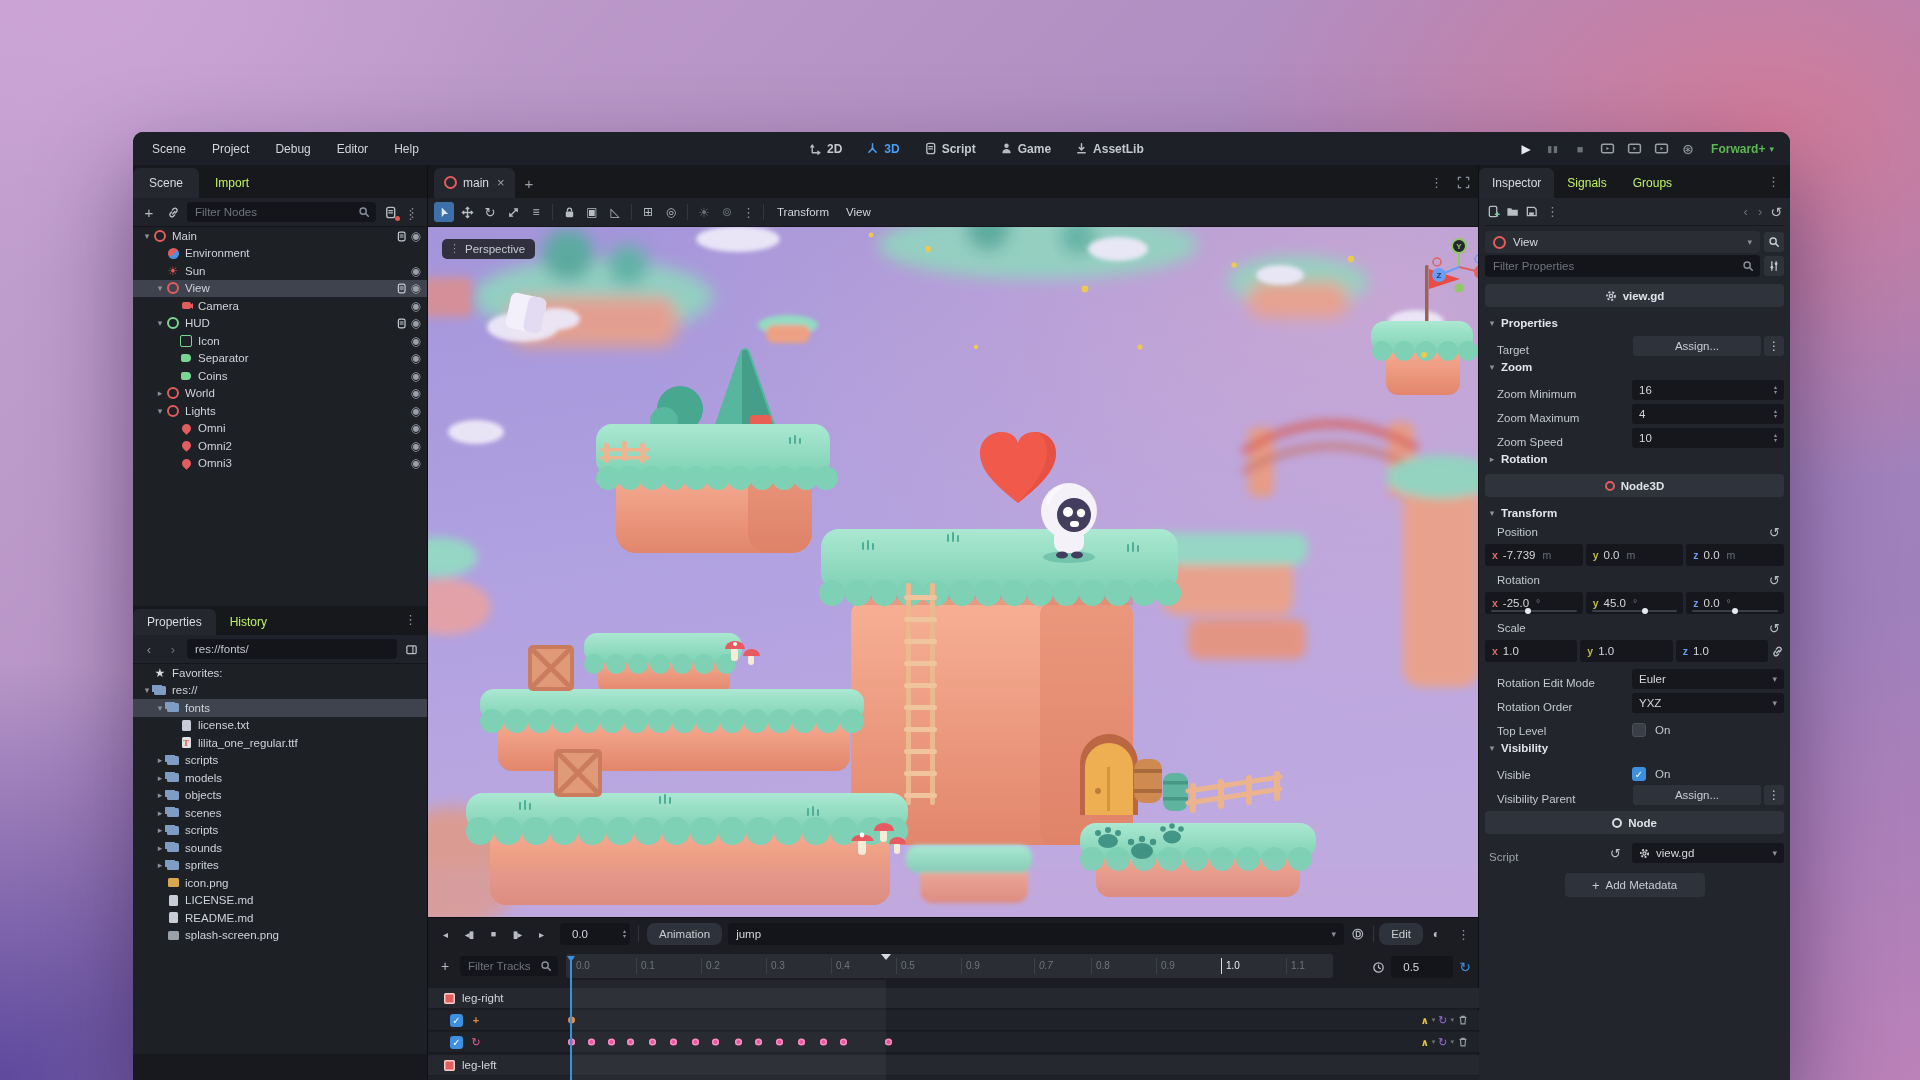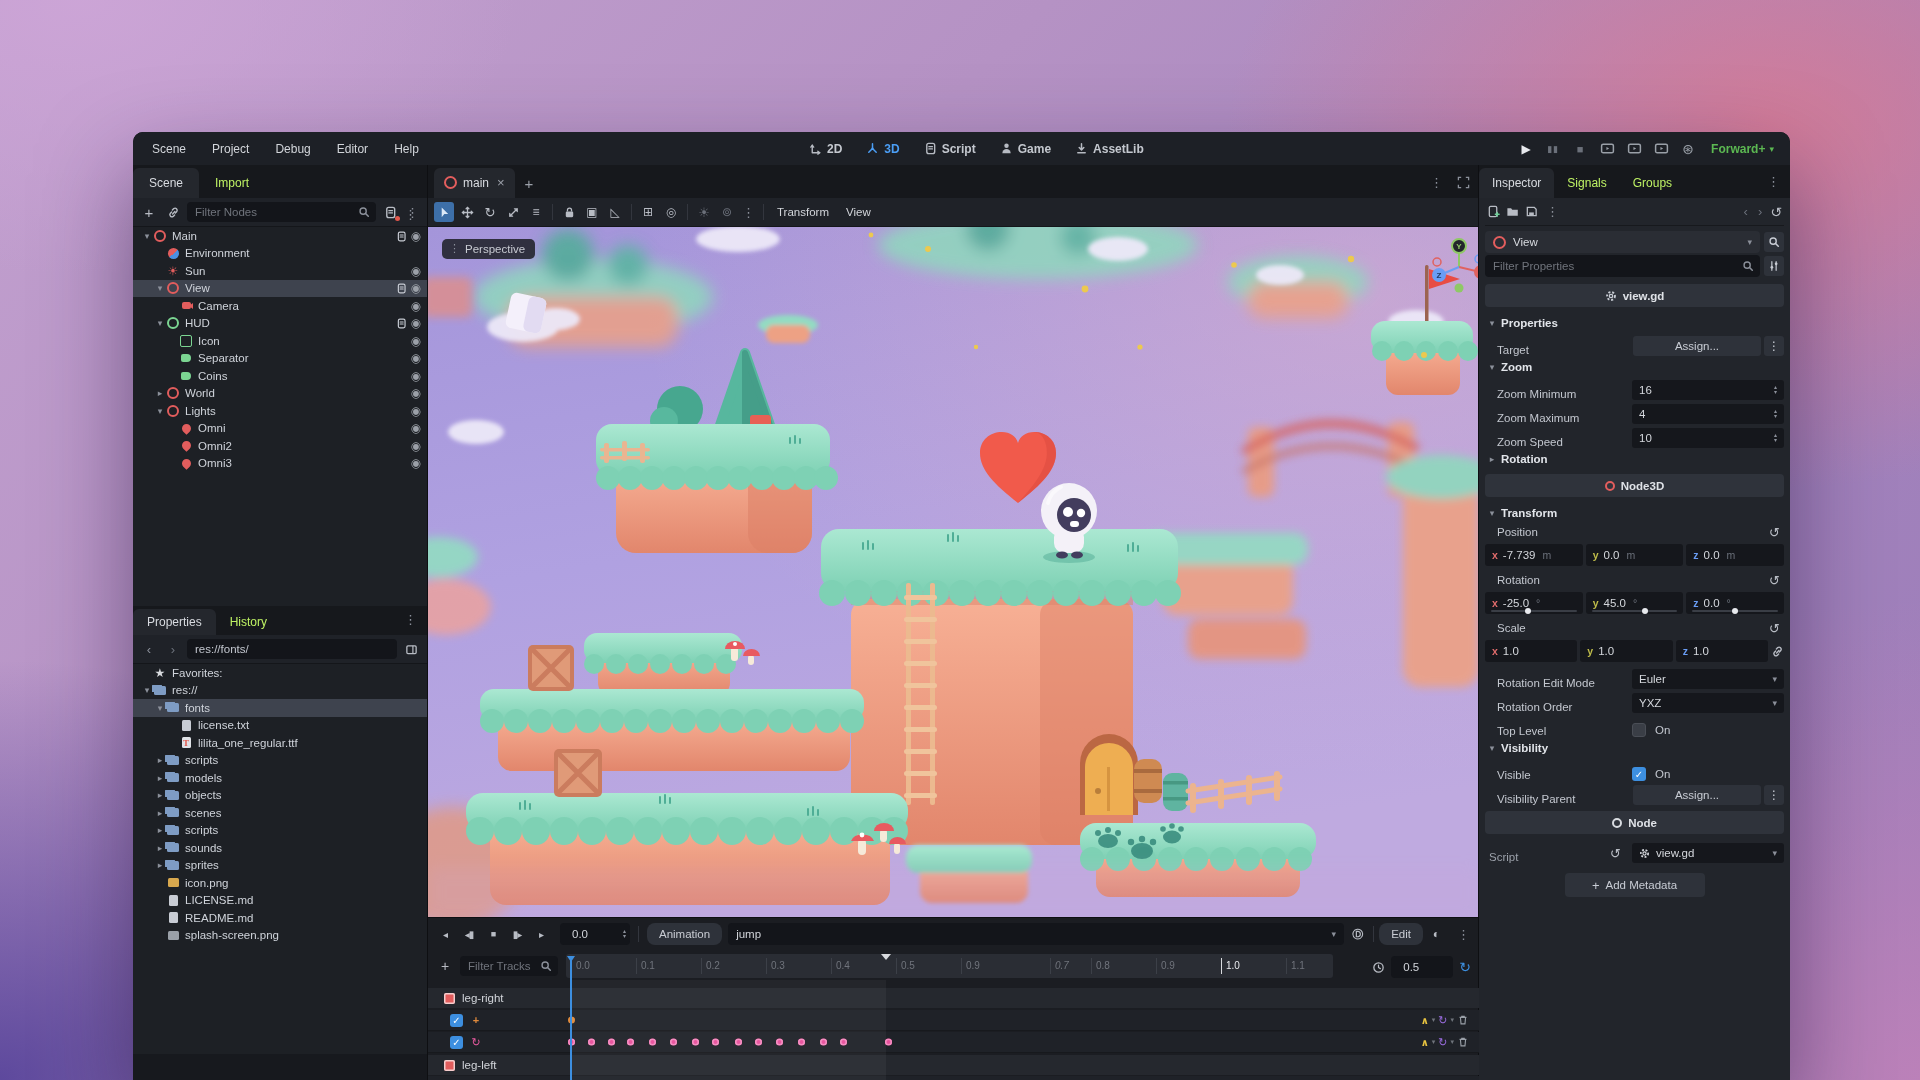--- a/index.html
+++ b/index.html
@@ -1074,21 +1074,21 @@
       </div>
 
       <div class="ruler">
           <span class="tick" style="left: 5px;">0.0</span>
           <span class="tick" style="left: 70px;">0.1</span>
           <span class="tick" style="left: 135px;">0.2</span>
           <span class="tick" style="left: 200px;">0.3</span>
           <span class="tick" style="left: 265px;">0.4</span>
           <span class="tick" style="left: 330px;">0.5</span>
           <span class="tick" style="left: 395px;">0.9</span>
-          <span class="tick" style="left: 484px; font-style: italic;">0.7</span>
+          <span class="tick" style="left: 468px; font-style: italic;">0.7</span>
           <span class="tick" style="left: 525px;">0.8</span>
           <span class="tick" style="left: 590px;">0.9</span>
           <span class="tick em" style="left: 655px;">1.0</span>
           <span class="tick" style="left: 720px;">1.1</span>
           <span class="rmarker" style="left: 320.25px;"></span>
         </div>
       <div class="t-abs" style="right:8px;top:38px;display:flex;align-items:center;gap:6px">
         <svg class="i" style="width:13px;height:13px;color:#b8bcc4">
             <use href="#sym-clock"></use>
           </svg>

